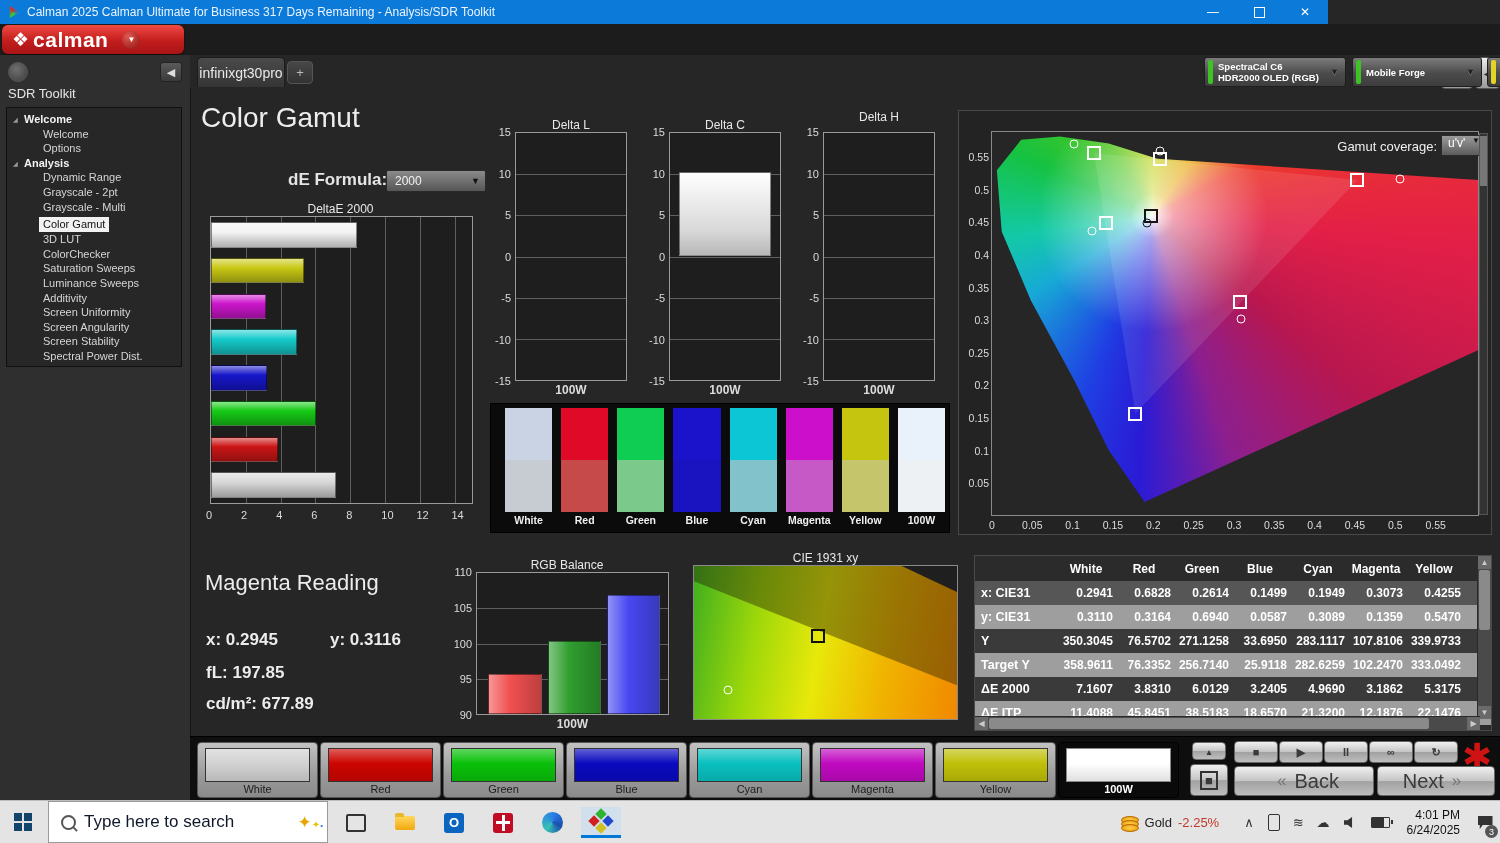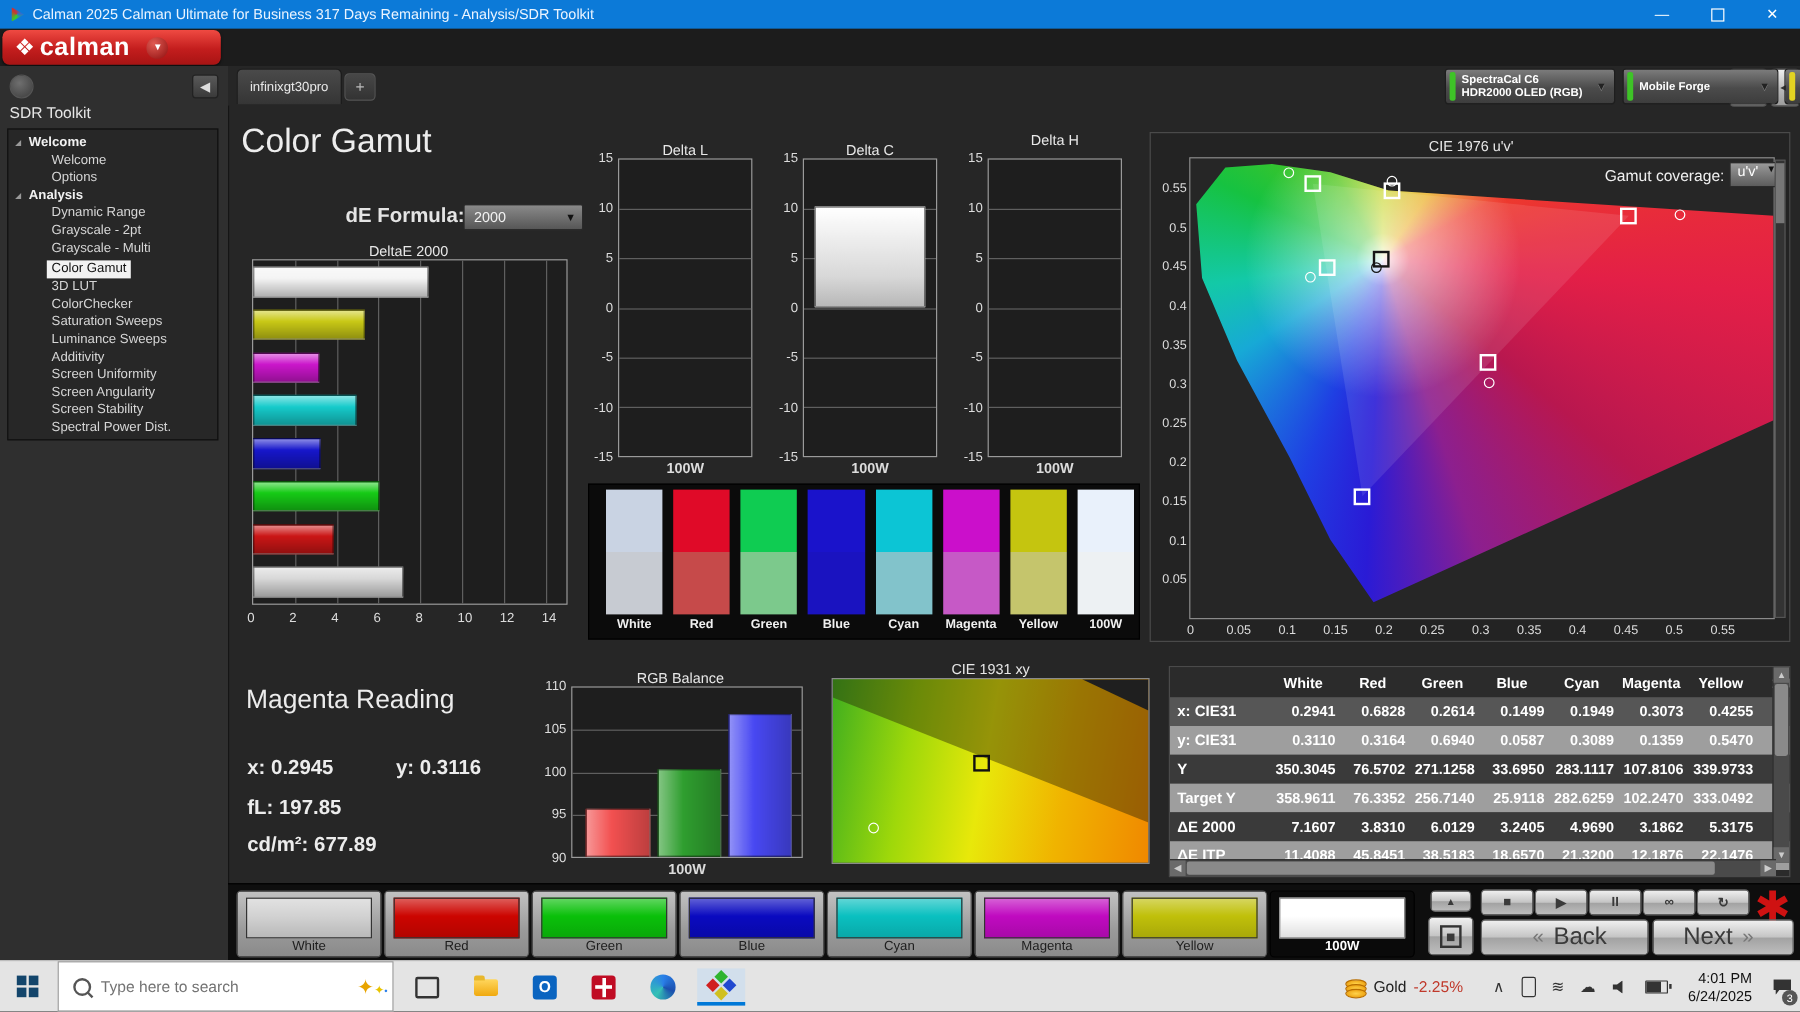--- a/index.html
+++ b/index.html
@@ -1,18 +1,18 @@
 <!DOCTYPE html>
 <html><head>
 <meta charset="utf-8">
 <style>
   html,body{margin:0;padding:0;background:#262626;font-family:"Liberation Sans",sans-serif;}
   body{width:1500px;height:843px;position:relative;overflow:hidden;-webkit-font-smoothing:antialiased;}
   
-  .titlebar{position:absolute;left:0;top:0;width:1500px;height:24px;background:#0c7ad8;color:#eaf4ff;font-size:12px;display:flex;align-items:center;}
+  .titlebar{position:absolute;left:0;top:0;width:1328px;height:24px;background:#0c7ad8;color:#eaf4ff;font-size:12px;display:flex;align-items:center;}
   .app-icon{width:12px;height:12px;margin:0 7px 0 8px;background:conic-gradient(from 200deg,#2fd02f,#d02f2f,#2f6fd0,#2fd02f);clip-path:polygon(15% 0,100% 50%,15% 100%);}
   .win-btns{position:absolute;right:0;top:0;height:24px;display:flex;}
   .win-btn{width:46px;height:24px;display:flex;align-items:center;justify-content:center;color:#fff;font-size:12px;}
   .maxglyph{width:9px;height:9px;border:1px solid #fff;display:block;}
   
   .appheader{position:absolute;left:0;top:24px;width:1500px;height:31px;background:#1c1c1c;}
   .calman-logo{position:absolute;left:2px;top:1px;width:182px;height:29px;border-radius:6px;background:linear-gradient(180deg,#ef4a42,#c31d1d 55%,#a81414);display:flex;align-items:center;box-shadow:0 1px 2px rgba(0,0,0,.6);}
   .calman-flower{color:#fff;font-size:19px;margin:0 4px 0 10px;}
   .calman-text{color:#fff;font-size:21px;font-weight:bold;letter-spacing:.5px;}
   .calman-dd{width:18px;height:18px;border-radius:50%;background:radial-gradient(circle at 35% 30%,#e05a52,#8f0f0f);margin-left:14px;display:flex;align-items:center;justify-content:center;color:#fff;font-size:8px;}
@@ -22,21 +22,21 @@
   .sb-circle{position:absolute;left:8px;top:7px;width:18px;height:18px;border-radius:50%;background:radial-gradient(circle at 40% 35%,#6f6f6f,#3c3c3c);border:1px solid #555;}
   .sb-collapse{position:absolute;right:8px;top:7px;width:20px;height:18px;color:#ddd;font-size:11px;display:flex;align-items:center;justify-content:center;background:linear-gradient(180deg,#5a5a5a,#3a3a3a);border:1px solid #222;border-radius:3px;}
   .sb-title{position:absolute;left:8px;top:31px;color:#e6e6e6;font-size:13px;}
   .tree{position:absolute;left:6px;top:52px;width:176px;height:260px;background:#272727;border:1px solid #101010;padding:4px 0;box-sizing:border-box;overflow:hidden;}
   .tree-item{color:#d6d6d6;font-size:11px;line-height:14.6px;padding-left:36px;white-space:nowrap;cursor:default;}
   .tree-item.section{font-weight:bold;color:#f2f2f2;padding-left:17px;position:relative;}
   .tree-item.section::before{content:"◢";position:absolute;left:6px;top:1px;font-size:6px;color:#999;}
   .tree-item.selected{background:#f2f2f2;color:#111;display:inline-block;padding:0 4px 0 4px;margin-left:32px;}
   
   .tabbar{position:absolute;left:190px;top:55px;width:1310px;height:33px;background:#262626;}
-  .tab{position:absolute;left:7px;top:2px;width:86px;height:29px;background:linear-gradient(180deg,#4a4a4a,#353535);border:1px solid #1c1c1c;border-bottom:none;border-radius:5px 5px 0 0;color:#e8e8e8;font-size:11px;display:flex;align-items:center;justify-content:center;}
+  .tab{position:absolute;left:7px;top:2px;width:86px;height:29px;background:linear-gradient(180deg,#4a4a4a,#353535);border:1px solid #1c1c1c;border-bottom:none;border-radius:5px 5px 0 0;color:#e8e8e8;font-size:14px;display:flex;align-items:center;justify-content:center;}
   .tab-plus{position:absolute;left:97px;top:6px;width:24px;height:21px;background:linear-gradient(180deg,#474747,#333);border:1px solid #555;border-radius:4px;color:#bbb;font-size:13px;display:flex;align-items:center;justify-content:center;}
   .meter{position:absolute;top:2px;height:30px;background:linear-gradient(180deg,#7c7c7c,#4b4b4b 55%,#3d3d3d);border:1px solid #1e1e1e;border-radius:3px;display:flex;align-items:center;box-sizing:border-box;}
   .meter .bar{width:5px;height:24px;margin:0 5px 0 3px;border-radius:2px;}
   .meter .mlabel{color:#fff;font-size:9.5px;line-height:11px;font-weight:bold;flex:1;}
   .meter .caret{color:#222;font-size:9px;margin:0 6px;text-shadow:0 1px 0 #888;}
   .toolbtn{position:absolute;top:2px;height:30px;background:linear-gradient(180deg,#efefef,#b9b9b9 55%,#9c9c9c);border:1px solid #555;border-radius:4px;display:flex;align-items:center;justify-content:center;color:#333;}
   .gear{width:14px;height:14px;border:3.5px solid #555;border-radius:50%;box-shadow:0 -4px 0 -2px #555,0 4px 0 -2px #555,-4px 0 0 -2px #555,4px 0 0 -2px #555;}
   
   .page-title{position:absolute;left:201px;top:102px;color:#ededed;font-size:28px;}
   .de-row{position:absolute;left:288px;top:170px;color:#e4e4e4;font-size:17px;font-weight:bold;}
@@ -112,21 +112,21 @@
   .navtext{font-size:20px;color:#3a3a3a;}
   .navchev{font-size:17px;color:#777;margin:0 8px;}
   .asterisk{position:absolute;color:#cf1212;font-size:36px;font-family:"DejaVu Sans",sans-serif;line-height:36px;}
   
   .taskbar{position:absolute;left:0;top:800px;width:1500px;height:43px;background:#e4e4e4;border-top:1px solid #bdbdbd;}
   .startbtn{position:absolute;left:14px;top:12px;width:18px;height:18px;display:grid;grid-template-columns:8px 8px;grid-template-rows:8px 8px;gap:2px;}
   .startbtn b{background:#13456b;}
   .searchbox{position:absolute;left:48px;top:0px;width:280px;height:42px;background:#fff;border:1px solid #9a9a9a;box-sizing:border-box;display:flex;align-items:center;}
   .mag{width:11px;height:11px;border:2px solid #555;border-radius:50%;position:relative;margin:0 8px 0 12px;}
   .mag::after{content:"";position:absolute;width:6px;height:2px;background:#555;transform:rotate(45deg);left:9px;top:11px;}
-  .search-ph{color:#737373;font-size:13px;flex:1;}
+  .search-ph{color:#0f172a;font-size:17px;flex:1;}
   .sparkle{color:#e8a400;font-size:17px;margin-right:4px;}
   .sparkle small{color:#e8c400;font-size:10px;}
   .sparkle i{color:#2a7fe8;font-style:normal;font-size:8px;}
   .tb-icon{position:absolute;top:6px;width:40px;height:31px;display:flex;align-items:center;justify-content:center;}
   .tb-icon.active{background:#d2dfec;border-bottom:3px solid #0078d7;box-sizing:border-box;}
   .taskview{width:16px;height:14px;border:2px solid #333;border-radius:2px;}
   .folder{width:20px;height:14px;background:linear-gradient(180deg,#ffd75e,#f0a90f);border-radius:2px;position:relative;}
   .folder::before{content:"";position:absolute;left:0;top:-3px;width:9px;height:4px;background:#e8b72c;border-radius:2px 2px 0 0;}
   .outlook{width:20px;height:20px;background:#0a64c0;border-radius:3px;color:#fff;font-weight:bold;font-size:13px;display:flex;align-items:center;justify-content:center;}
   .gift{width:20px;height:20px;background:#c00c24;border-radius:3px;position:relative;}
@@ -324,21 +324,20 @@
       <span>Green</span>
       <span>Blue</span>
       <span>Cyan</span>
       <span>Magenta</span>
       <span>Yellow</span>
       <span>100W</span>
     </div>
 </div>
 
 <div class="ciepanel">
-  <div class="chart-title" style="left:0;top:4px;width:534px;">CIE 1976 u'v'</div>
   <div class="cieplot" id="cieplot">
     <div class="horseshoe"></div>
     <div class="gamut-tri"></div>
     <span id="ciemarkers"></span>
   <div class="tsq" style="left: 21%; top: 5.5%;"></div><div class="tsq" style="left: 34.5%; top: 7%;"></div><div class="tsq" style="left: 75.2%; top: 12.5%;"></div><div class="tsq dark" style="left: 32.7%; top: 22%;"></div><div class="tsq" style="left: 23.5%; top: 23.8%;"></div><div class="tsq" style="left: 51%; top: 44.5%;"></div><div class="tsq" style="left: 29.5%; top: 73.5%;"></div><div class="mdot" style="left: 16.8%; top: 3.2%;"></div><div class="mdot" style="left: 34.5%; top: 5%;"></div><div class="mdot" style="left: 84%; top: 12.2%;"></div><div class="mdot dark" style="left: 31.8%; top: 23.7%;"></div><div class="mdot" style="left: 20.5%; top: 25.8%;"></div><div class="mdot" style="left: 51.3%; top: 48.7%;"></div></div>
   <div class="cov-row">
     <span>Gamut coverage:</span>
   </div>
   <div class="cov-dd">
     <span>u'v'</span>

